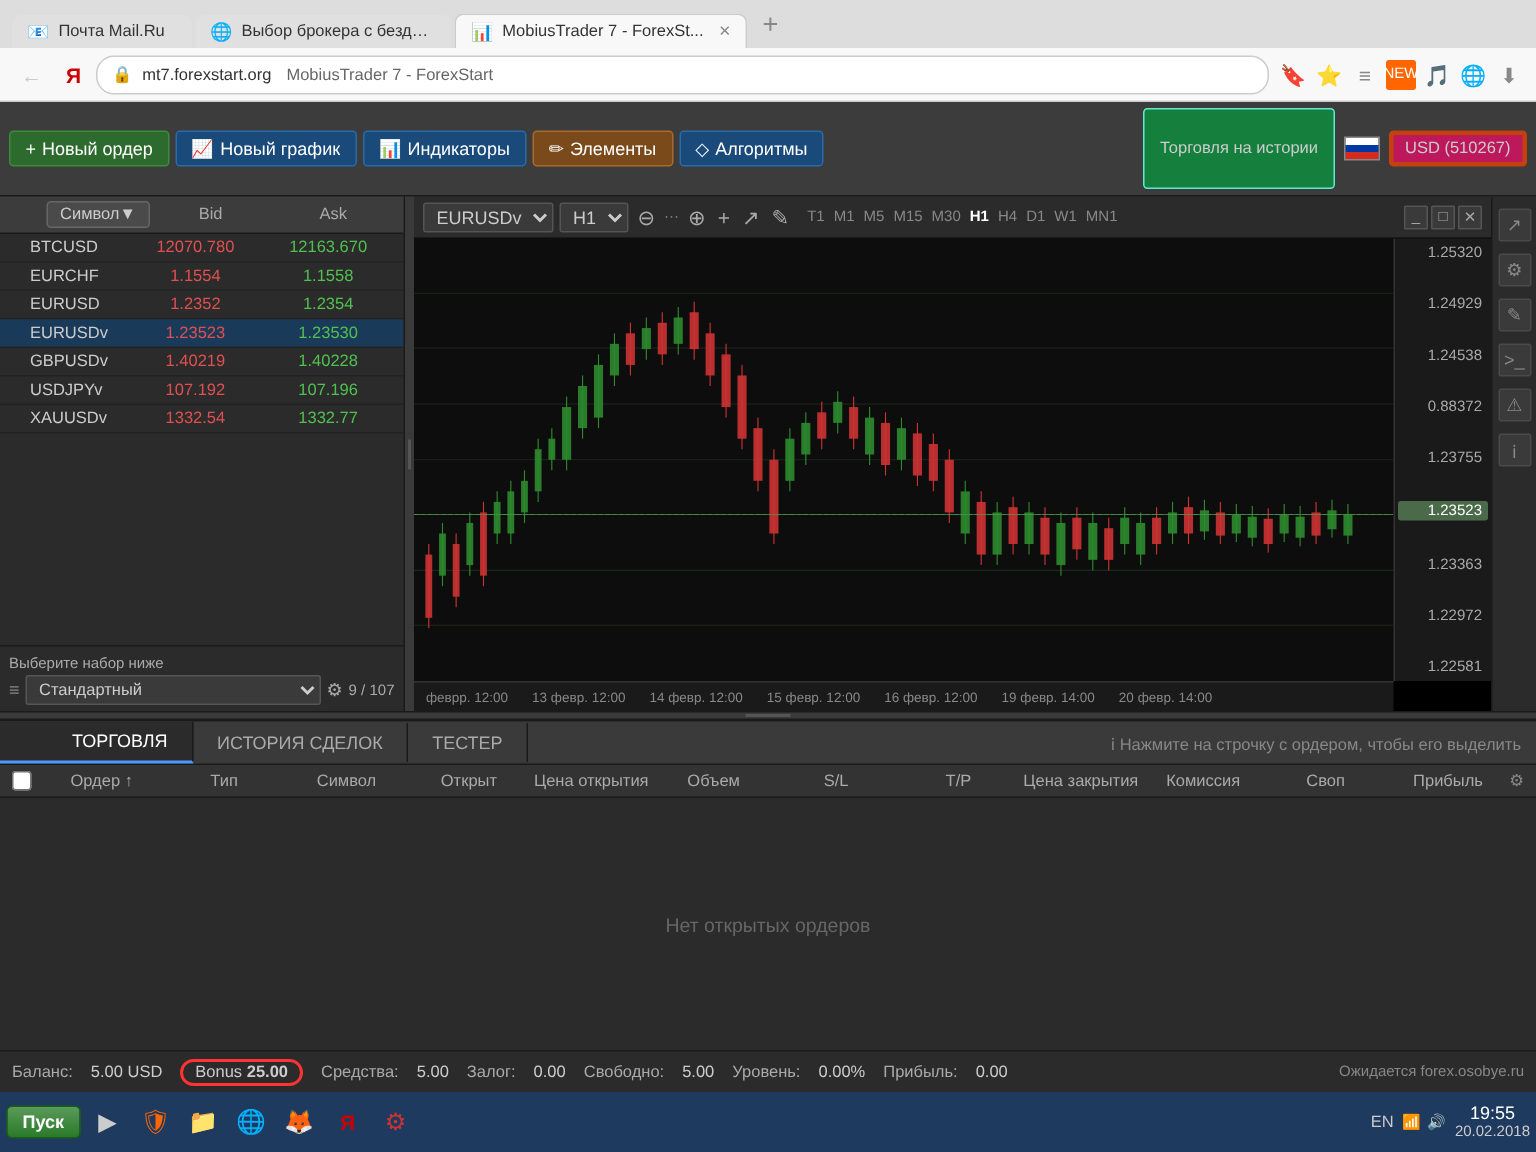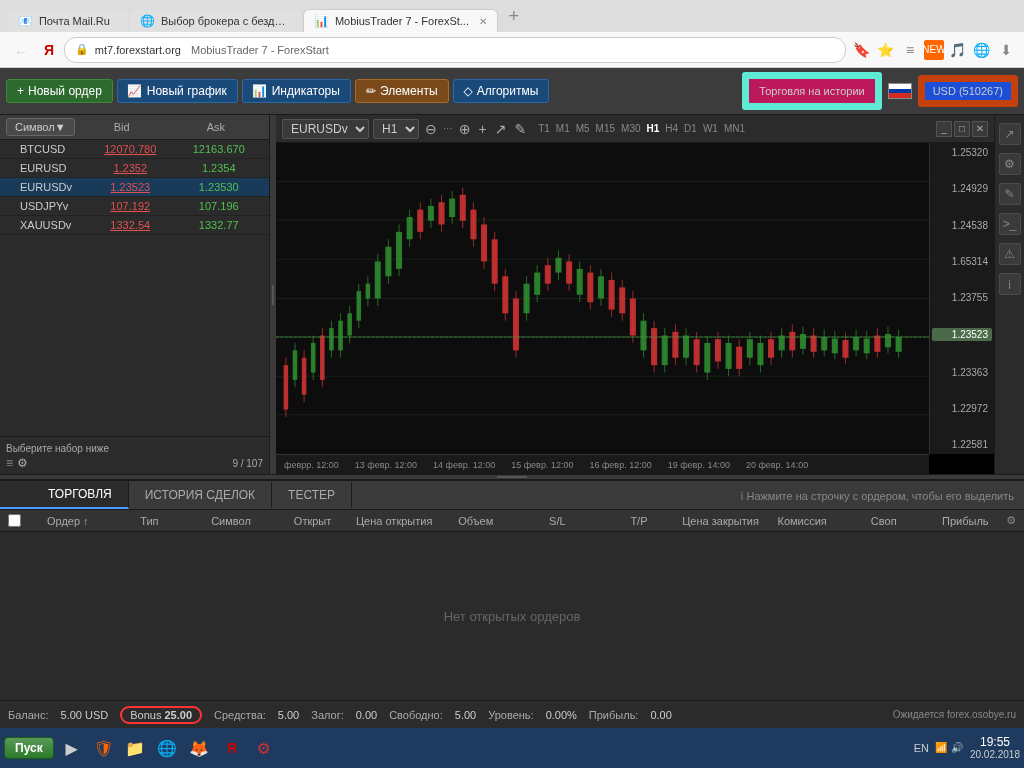--- a/index.html
+++ b/index.html
@@ -15,36 +15,36 @@
     .nav-btn.disabled { color: #ccc; }
     .address-bar { flex: 1; display: flex; align-items: center; background: white; border: 1px solid #ccc; border-radius: 12px; padding: 2px 10px; height: 26px; font-size: 12px; color: #333; gap: 6px; }
     .toolbar-icons { display: flex; align-items: center; gap: 4px; }
     .toolbar-icon { width: 20px; height: 20px; display: flex; align-items: center; justify-content: center; font-size: 14px; color: #888; cursor: pointer; }
     .mt7-toolbar { display: flex; align-items: center; background: #3c3c3c; padding: 4px 6px; gap: 4px; border-bottom: 1px solid #1a1a1a; }
     .toolbar-btn { display: flex; align-items: center; gap: 4px; padding: 4px 10px; border-radius: 3px; cursor: pointer; font-size: 12px; color: #ddd; border: 1px solid transparent; }
     .toolbar-btn.green { background: #2d6a2d; border-color: #3d8a3d; color: #fff; }
     .toolbar-btn.blue { background: #1a4a7a; border-color: #2a6aaa; color: #fff; }
     .toolbar-btn.orange { background: #7a4a1a; border-color: #aa6a2a; color: #fff; }
     .toolbar-right { margin-left: auto; display: flex; align-items: center; gap: 6px; }
-    .trade-history-btn { background: #be185d; border: 7px solid #5eead4; color: #ccc; padding: 6px 10px; border-radius: 3px; font-size: 11px; cursor: pointer; }
-    .balance-btn { background: #1d4ed8; border: 7px solid #c2410c; color: #ccc; padding: 3px 8px; border-radius: 3px; font-size: 11px; }
+    .trade-history-btn { background: #15803d; border: 1px solid #5eead4; color: #ccc; padding: 20px 10px; border-radius: 3px; font-size: 11px; cursor: pointer; }
+    .balance-btn { background: #be185d; border: 3px solid #c2410c; color: #ccc; padding: 3px 8px; border-radius: 3px; font-size: 11px; }
 
     
     .main-area { display: flex; flex: 1; overflow: hidden; }
     
     
     .sidebar { width: 270px; background: #2b2b2b; border-right: 1px solid #1a1a1a; display: flex; flex-direction: column; }
     .sidebar-header { display: flex; align-items: center; background: #3c3c3c; padding: 3px 6px; border-bottom: 1px solid #1a1a1a; }
-    .symbol-btn { background: #4a4a4a; border: 1px solid #666; color: #ccc; padding: 2px 8px; border-radius: 3px; font-size: 11px; cursor: pointer; }
+    .symbol-btn { background: #4a4a4a; border: 1px solid #666; color: #ccc; padding: 2px 8px; border-radius: 3px; font-size: 11px; cursor: pointer; margin-left: 25px; }
     .col-header { flex: 1; text-align: center; font-size: 11px; color: #aaa; }
     .symbol-table { flex: 1; overflow-y: auto; }
     .symbol-row { display: flex; align-items: center; padding: 3px 6px; border-bottom: 1px solid #222; cursor: pointer; }
     .symbol-row.selected { background: #1a3a5a; }
     .symbol-name { width: 80px; font-size: 11px; color: #ccc; padding-left: 14px; }
-    .symbol-bid { flex: 1; text-align: center; font-size: 11px; color: #e05050; text-decoration: underline; }
+    .symbol-bid { flex: 1; text-align: center; font-size: 11px; color: #e05050; }
     .symbol-ask { flex: 1; text-align: center; font-size: 11px; color: #50c050; }
     .sidebar-footer { padding: 4px 6px; border-top: 1px solid #1a1a1a; }
     .select-set-text { font-size: 10px; color: #aaa; padding: 2px 0; }
     .set-row { display: flex; align-items: center; gap: 4px; }
     .set-select { flex: 1; background: #3a3a3a; border: 1px solid #555; color: #ccc; font-size: 11px; padding: 2px 4px; border-radius: 2px; }
     .set-gear { color: #aaa; cursor: pointer; font-size: 12px; }
     .set-count { margin-left: auto; font-size: 10px; color: #aaa; }
 
     
     .chart-area { flex: 1; background: #1a1a1a; display: flex; flex-direction: column; }
@@ -193,44 +193,57 @@
           <div class="col-header">Bid</div>
           <div class="col-header">Ask</div>
         </div>
         <div class="symbol-table" id="symbol-table">
         <div class="symbol-row">
     <div class="symbol-name">BTCUSD</div>
     <div class="symbol-bid">12070.780</div>
     <div class="symbol-ask">12163.670</div>
   </div>
             <div class="symbol-row">
+    <div class="symbol-name">EURCHF</div>
+    <div class="symbol-bid">1.1554</div>
+    <div class="symbol-ask">1.1558</div>
+  </div>
+            <div class="symbol-row">
     <div class="symbol-name">EURUSD</div>
     <div class="symbol-bid">1.2352</div>
     <div class="symbol-ask">1.2354</div>
   </div>
             <div class="symbol-row selected">
     <div class="symbol-name">EURUSDv</div>
     <div class="symbol-bid">1.23523</div>
     <div class="symbol-ask">1.23530</div>
+  </div>
+            <div class="symbol-row">
+    <div class="symbol-name">GBPUSDv</div>
+    <div class="symbol-bid">1.40219</div>
+    <div class="symbol-ask">1.40228</div>
   </div>
             <div class="symbol-row">
     <div class="symbol-name">USDJPYv</div>
     <div class="symbol-bid">107.192</div>
     <div class="symbol-ask">107.196</div>
   </div>
             <div class="symbol-row">
     <div class="symbol-name">XAUUSDv</div>
     <div class="symbol-bid">1332.54</div>
     <div class="symbol-ask">1332.77</div>
   </div>
           </div>
         <div class="sidebar-footer">
           <div class="select-set-text">Выберите набор ниже</div>
           <div class="set-row">
             <span style="color:#888;font-size:12px;">≡</span>
+            <select class="set-select">
+              <option>Стандартный</option>
+            </select>
             <span class="set-gear">⚙</span>
             <span class="set-count">9 / 107</span>
           </div>
         </div>
       </div>
 
       <div style="width:6px;background:#3a3a3a;cursor:ew-resize;display:flex;align-items:center;justify-content:center;">
         <div style="width:2px;height:20px;background:#555;"></div>
       </div>
 
@@ -431,21 +444,21 @@
               <rect x="816" y="262" width="8" height="20" fill="#2d8a2d" opacity="0.9"></rect>
               <line x1="820" y1="252" x2="820" y2="290" stroke="#2d8a2d" stroke-width="1"></line>
 
               <line x1="0" y1="262" x2="860" y2="262" stroke="#4a9a4a" stroke-width="1" opacity="0.7"></line>
             </svg>
 
             <div class="price-scale" id="price-scale">
             <div class="price-label">1.25320</div>
                 <div class="price-label">1.24929</div>
                 <div class="price-label">1.24538</div>
-                <div class="price-label">1.65314</div>
+                <div class="price-label">0.88372</div>
                 <div class="price-label">1.23755</div>
                 <div class="price-label current">1.23523</div>
                 <div class="price-label">1.23363</div>
                 <div class="price-label">1.22972</div>
                 <div class="price-label">1.22581</div>
               </div>
 
             <div class="time-scale" id="time-scale">
             <div class="time-label">феврр. 12:00</div>
                 <div class="time-label">13 февр. 12:00</div>

